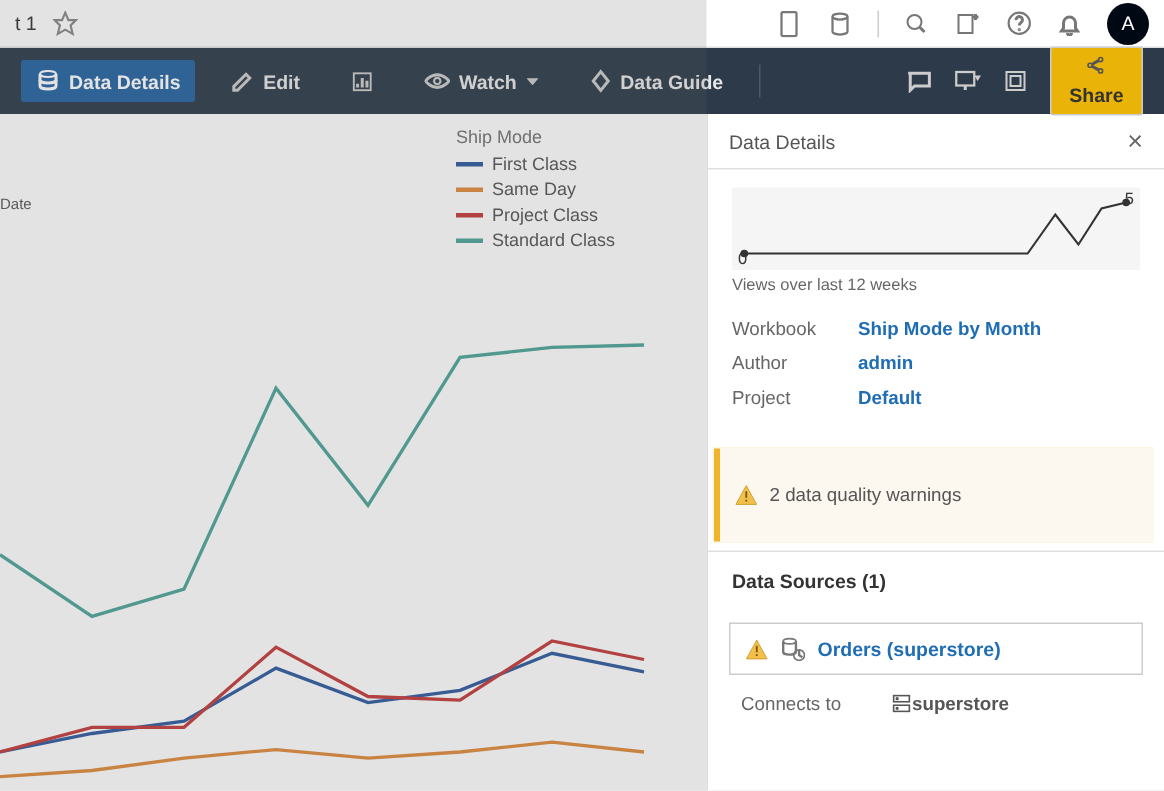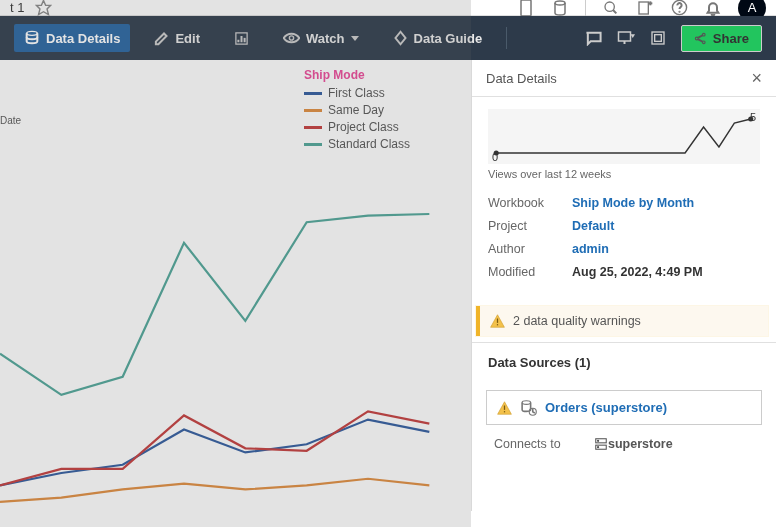--- a/index.html
+++ b/index.html
@@ -1,52 +1,52 @@
 <!DOCTYPE html>
 <html><head>
 <meta charset="utf-8">
 <style>
   * { box-sizing: border-box; margin: 0; padding: 0; }
   body { font-family: -apple-system, BlinkMacSystemFont, "Segoe UI", Arial, sans-serif; font-size: 13px; color: #333; width: 776px; height: 527px; overflow: hidden; background: #fff; }
   .dim-overlay { position: absolute; top: 0; left: 0; width: 471px; height: 527px; background: rgba(100,100,100,0.18); pointer-events: none; z-index: 50; }
-  .topbar { height: 16px; background: #fff; display: flex; align-items: center; padding: 0 10px; border-bottom: 1px solid #e0e0e0; justify-content: space-between; }
+  .topbar { height: 32px; background: #fff; display: flex; align-items: center; padding: 0 10px; border-bottom: 1px solid #e0e0e0; justify-content: space-between; }
   .topbar-left { display: flex; align-items: center; gap: 10px; }
   .topbar-right { display: flex; align-items: center; gap: 16px; }
   .topbar-right .sep { width: 1px; height: 18px; background: #ccc; }
   .ico { width: 18px; height: 18px; display: inline-flex; align-items: center; justify-content: center; color: #666; cursor: pointer; }
   .avatar { width: 28px; height: 28px; border-radius: 50%; background: #000814; color: #fff; display: flex; align-items: center; justify-content: center; font-size: 13px; }
   .toolbar { height: 44px; background: #2d3a4a; display: flex; align-items: center; padding: 0 14px; gap: 14px; color: #e8e8e8; position: relative; }
   .tool-btn { display: flex; align-items: center; gap: 6px; padding: 6px 10px; border-radius: 2px; cursor: pointer; font-size: 13px; font-weight: 600; }
   .tool-btn.active { background: #2563a0; color: #fff; }
   .tool-btn svg, .tool-btn .glyph { flex-shrink: 0; }
   .toolbar-right { margin-left: auto; display: flex; align-items: center; gap: 14px; }
-  .share-btn { background: #22c55e; color: #333; border: 1px solid #ccc; padding: 5px 12px; border-radius: 2px; display: flex; align-items: center; gap: 6px; font-weight: 600; cursor: pointer; }
+  .share-btn { background: #eab308; color: #333; border: 1px solid #ccc; padding: 5px 12px; border-radius: 2px; display: flex; align-items: center; gap: 6px; font-weight: 600; cursor: pointer; flex-direction: column; }
   .main-area { display: flex; height: calc(527px - 76px); }
   .chart-zone { flex: 0 0 471px; position: relative; background: #fff; }
   .legend { position: absolute; top: 8px; left: 304px; font-size: 12px; }
-  .legend-title { font-weight: 700; color: #ec4899; margin-bottom: 4px; }
+  .legend-title { font-weight: 400; color: #737373; margin-bottom: 4px; }
   .legend-item { display: flex; align-items: center; gap: 6px; margin-bottom: 3px; color: #555; }
   .swatch { width: 18px; height: 3px; }
   .axis-label { position: absolute; top: 55px; left: 0; font-size: 10px; color: #555; }
   .chart-canvas { position: absolute; top: 80px; left: 0; width: 460px; height: 370px; }
   .data-details { flex: 1; border-left: 1px solid #d9d9d9; background: #fff; overflow-y: auto; }
   .dd-header { display: flex; align-items: center; justify-content: space-between; padding: 9px 14px; border-bottom: 1px solid #e0e0e0; }
   .dd-header-title { font-size: 13px; color: #555; }
   .dd-close { font-size: 18px; color: #666; cursor: pointer; line-height: 1; }
   .dd-section { padding: 12px 16px; }
   .dd-subtitle { font-weight: 600; color: #333; margin-bottom: 8px; font-size: 13px; }
   .spark-box { background: #f5f5f5; height: 55px; position: relative; margin-bottom: 4px; }
   .spark-five { position: absolute; right: 4px; top: 2px; font-size: 11px; color: #333; }
   .spark-zero { position: absolute; left: 4px; bottom: 1px; font-size: 11px; color: #333; }
   .spark-caption { text-align: left; font-size: 11px; color: #666; margin-bottom: 16px; }
   .meta-row { display: flex; margin-bottom: 9px; font-size: 12.5px; }
   .meta-label { width: 84px; color: #666; }
   .meta-val { color: #333; font-weight: 600; }
   .meta-val.link { color: #1f6db5; cursor: pointer; }
-  .warning-bar { background: #fdf8ef; border-left: 4px solid #f0b429; margin: 6px 8px 6px 4px; padding: 8px 10px; display: flex; align-items: center; gap: 8px; font-size: 12.5px; color: #555; box-shadow: 0 0 0 1px rgba(240,180,41,0.12); }
+  .warning-bar { background: #fdf8ef; border-left: 4px solid #f0b429; margin: 6px 8px 6px 4px; padding: 24px 10px; display: flex; align-items: center; gap: 8px; font-size: 12.5px; color: #555; box-shadow: 0 0 0 1px rgba(240,180,41,0.12); }
   .warn-tri { color: #e2a12e; }
   .divider { height: 1px; background: #e0e0e0; margin: 6px 0; }
   .ds-item { border: 1px solid #ccc; padding: 8px 10px; margin: 8px 14px; display: flex; align-items: center; gap: 8px; font-size: 13px; }
   .ds-link { color: #1f6db5; font-weight: 600; cursor: pointer; }
   .ds-meta { padding: 4px 22px 2px; }
   .db-glyph { display: inline-flex; align-items: center; gap: 0; color: #555; font-weight: 600; }
   svg line, svg polyline, svg path { vector-effect: non-scaling-stroke; }
 </style>
 </head>
 <body>
@@ -225,30 +225,26 @@
           </svg>
         <span class="spark-zero">0</span>
       </div>
       <div class="spark-caption">Views over last 12 weeks</div>
 
       <div class="meta-row">
           <span class="meta-label">Workbook</span>
           <span class="meta-val link">Ship Mode by Month</span>
         </div>
       <div class="meta-row">
+          <span class="meta-label">Author</span>
+          <span class="meta-val link">admin</span>
+        </div>
+      <div class="meta-row">
           <span class="meta-label">Project</span>
           <span class="meta-val link">Default</span>
-        </div>
-      <div class="meta-row">
-          <span class="meta-label">Author</span>
-          <span class="meta-val link">admin</span>
-        </div>
-      <div class="meta-row">
-          <span class="meta-label">Modified</span>
-          <span class="meta-val">Aug 25, 2022, 4:49 PM</span>
         </div>
     </div>
     <div class="warning-bar">
       <svg class="warn-tri" width="15" height="14" viewBox="0 0 24 22">
           <polygon points="12,1 23,21 1,21" fill="#f3c14b" stroke="#cf9b2a" stroke-width="1"></polygon>
           <rect x="11" y="7" width="2" height="7" fill="#7a5a10"></rect>
           <rect x="11" y="16" width="2" height="2" fill="#7a5a10"></rect>
         </svg>
       <span>2 data quality warnings</span>
     </div>

